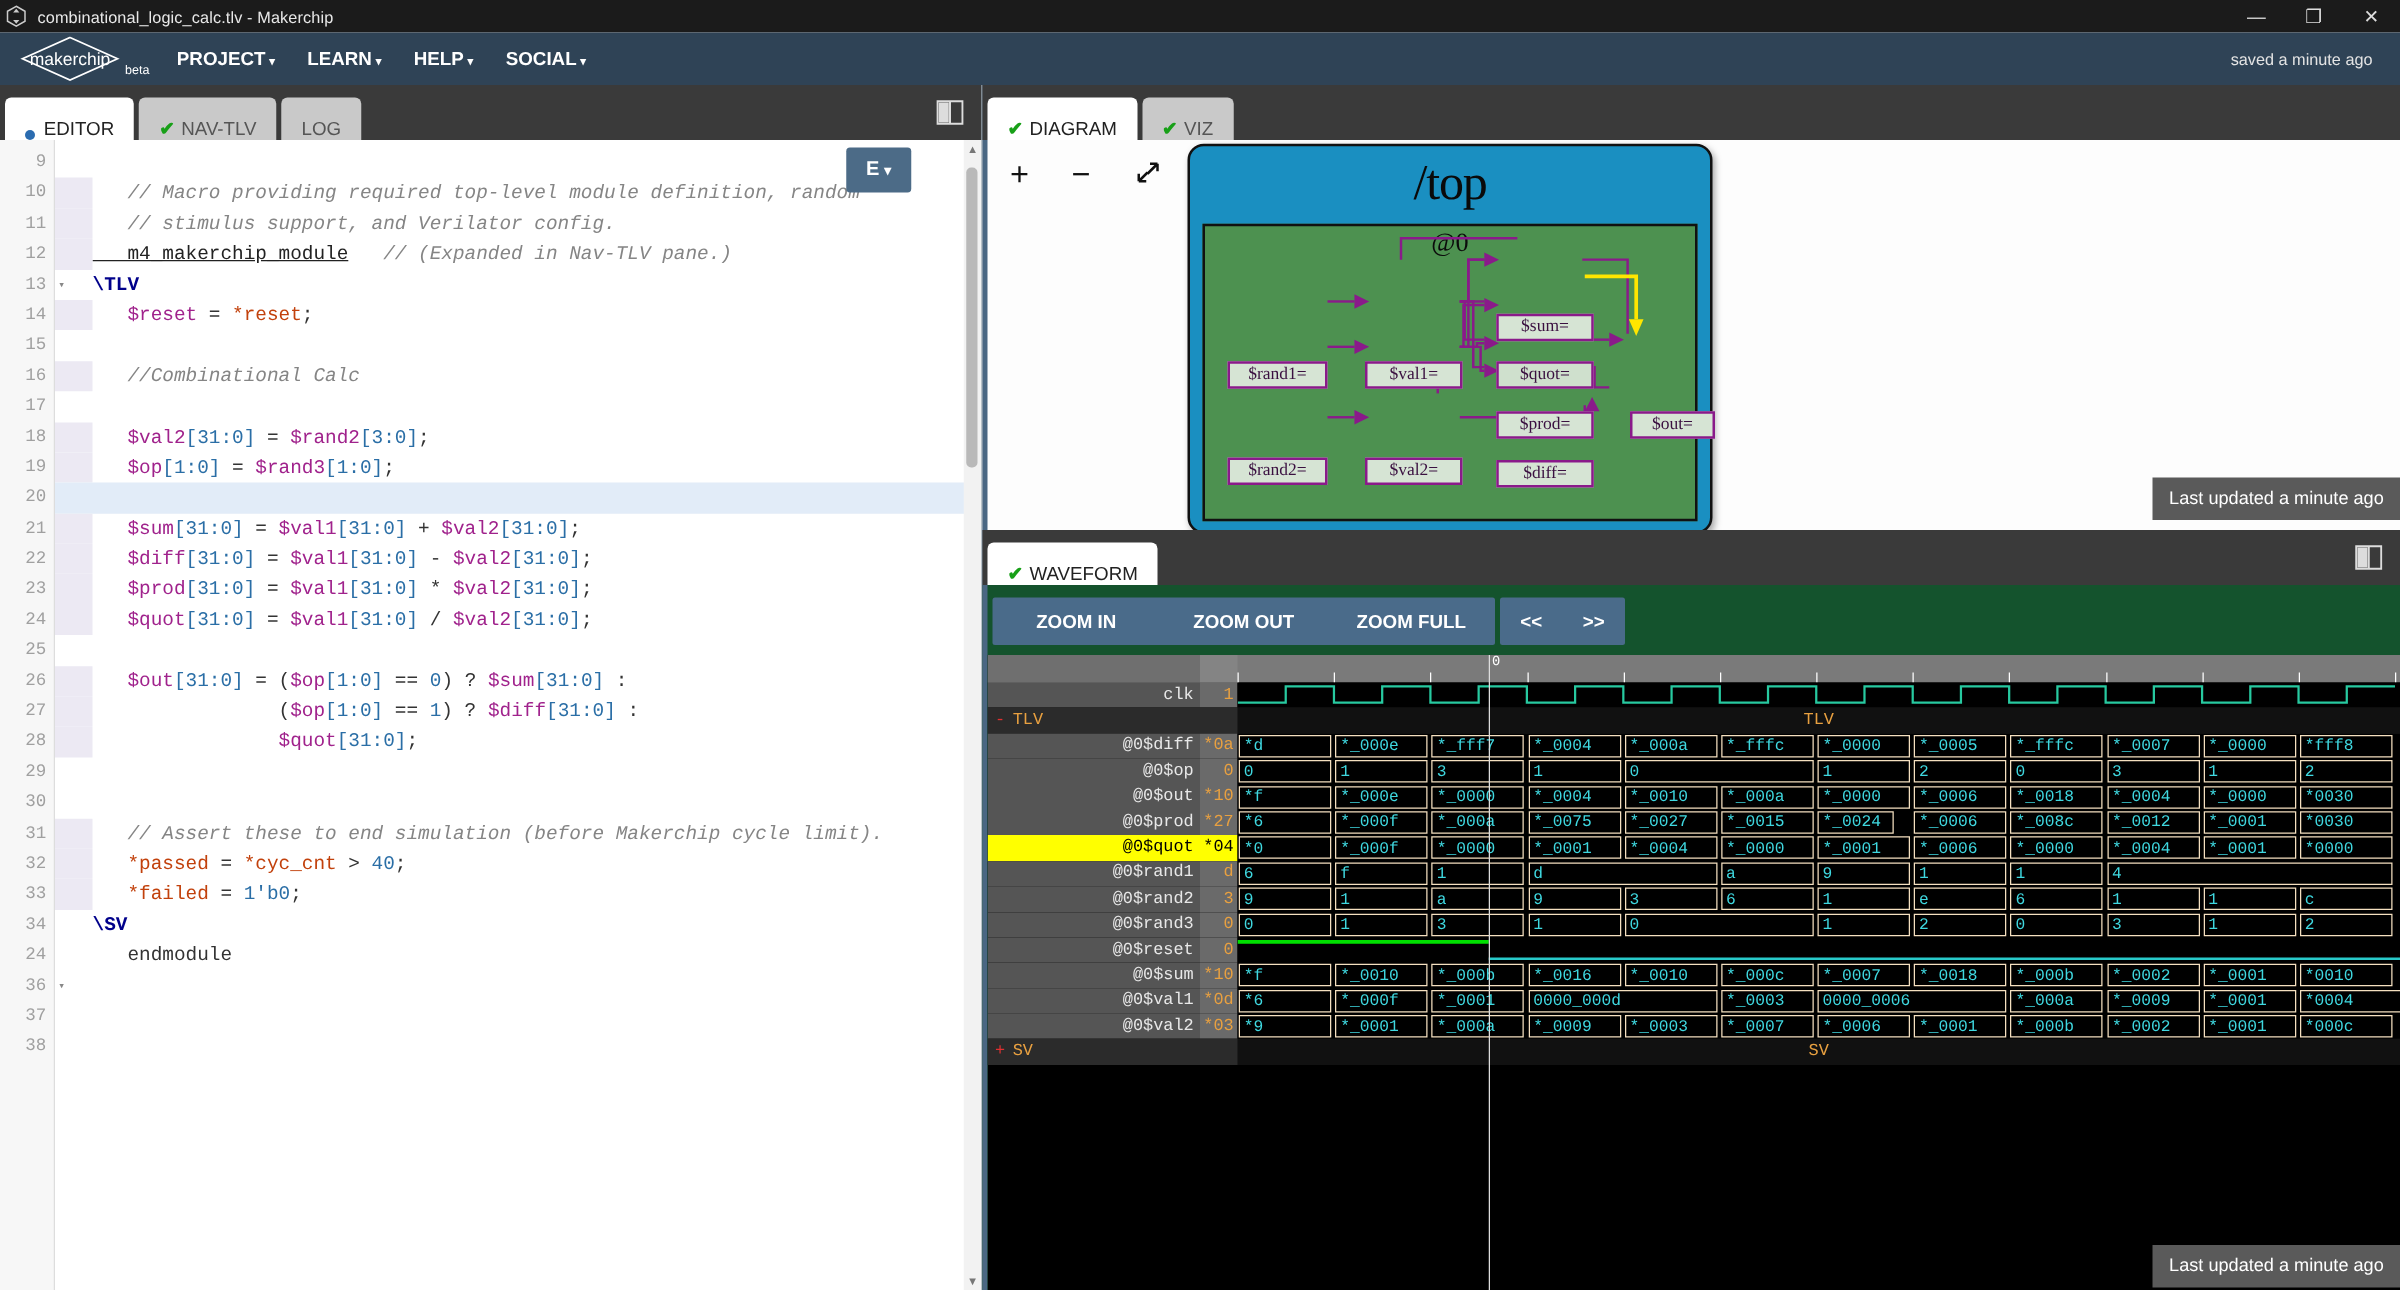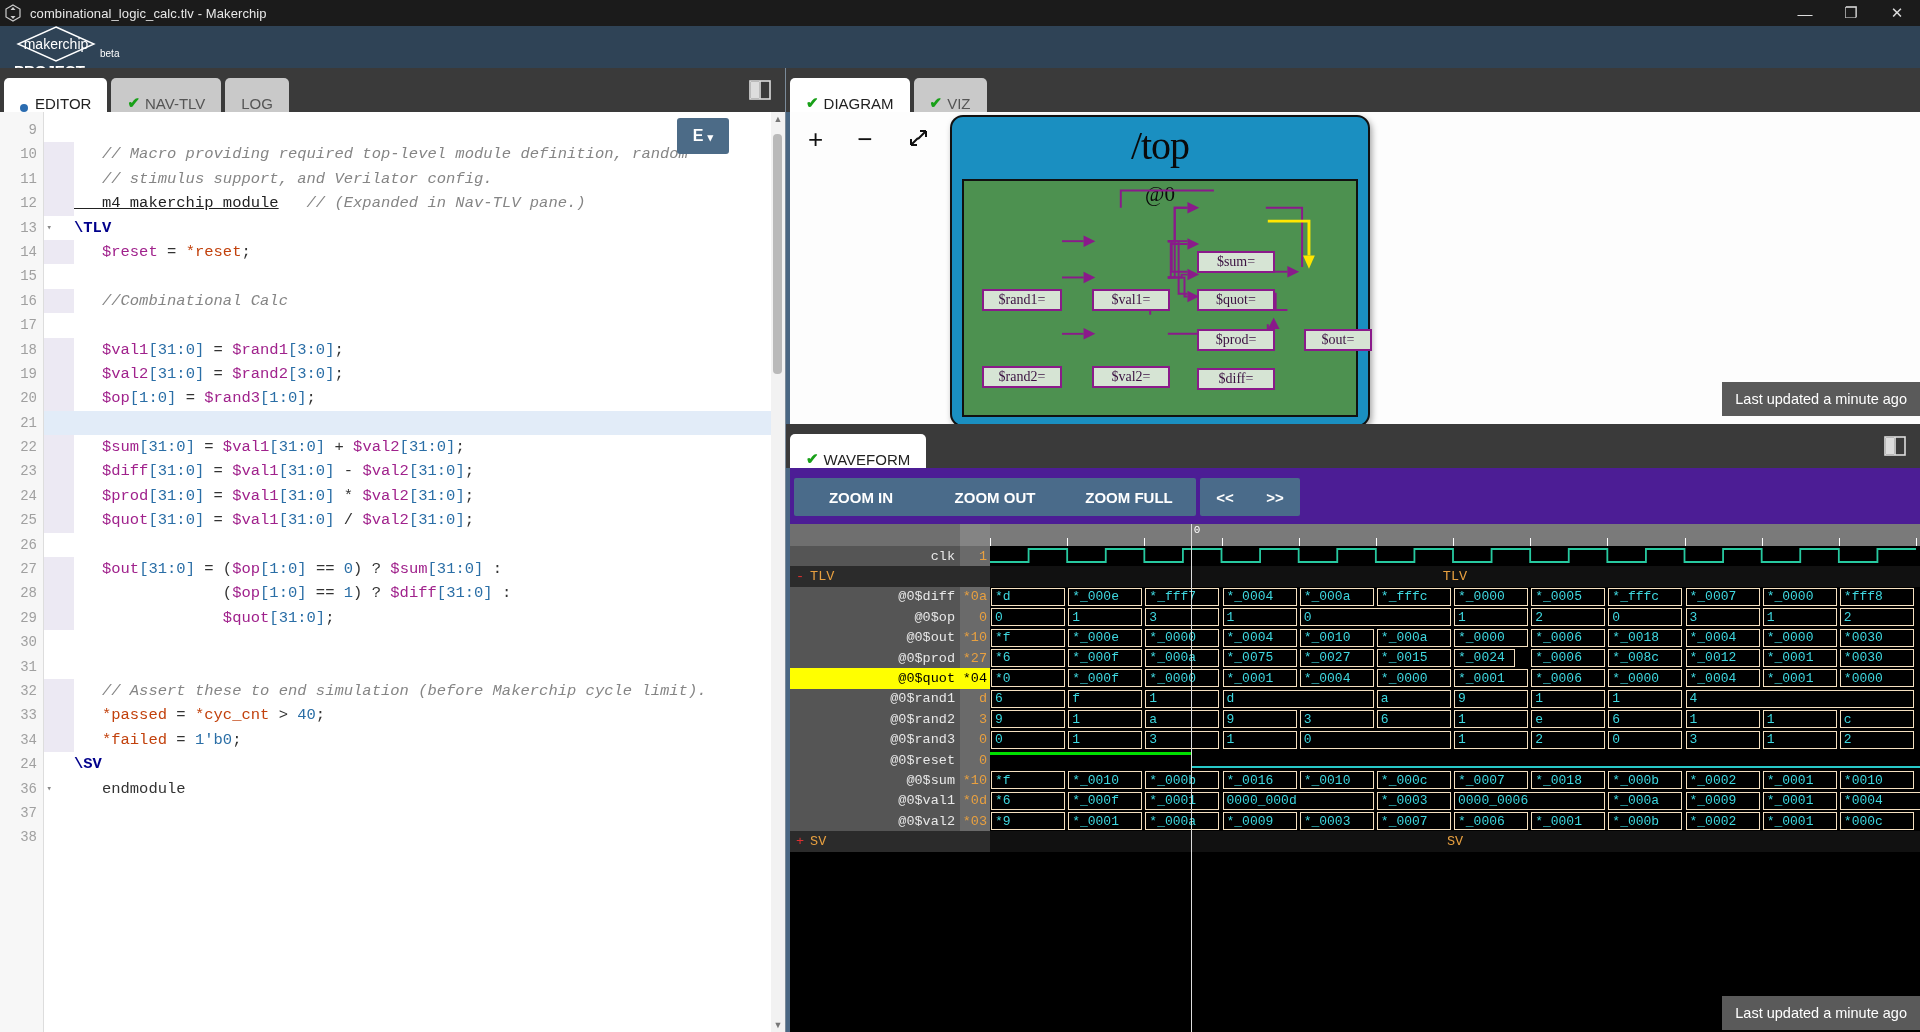--- a/index.html
+++ b/index.html
@@ -11,22 +11,22 @@
   .titlebar { height:26px; background:#1b1b1b; color:#e8e8e8;
     display:flex; align-items:center; font-size:13px; }
   .tb-logo { width:26px; height:26px; display:flex; align-items:center;
     justify-content:center; }
   .tb-title { margin-left:4px; letter-spacing:.1px; }
   .tb-spacer { flex:1; }
   .tb-btn { width:46px; height:26px; display:flex; align-items:center;
     justify-content:center; color:#ddd; font-size:15px; }
 
   
-  .menubar { height:42px; background:#2f4356; display:flex; align-items:flex-start;
-    padding:0 14px; color:#fff;flex-direction:column; }
+  .menubar { height:42px; background:#2f4356; display:flex; align-items:center;
+    padding:0 14px; color:#fff; }
   .brand { display:flex; align-items:flex-end; margin-right:22px; }
   .hex { position:relative; width:84px; height:36px; display:flex;
     align-items:center; justify-content:center; }
   .hex svg { position:absolute; left:0; top:0; }
   .hex span { position:relative; font-size:14px; color:#fff; z-index:2; }
   .beta { font-size:10px; color:#fff; margin-left:2px; margin-bottom:3px; }
   .menu-item { font-size:15px; font-weight:bold; color:#fff; margin-right:26px;
     cursor:pointer; white-space:nowrap; }
   .caret { font-size:9px; margin-left:3px; }
   .saved { margin-left:auto; font-size:13px; color:#e4e4e4; padding-right:8px; }
@@ -106,21 +106,21 @@
   .node { position:absolute; height:22px; background:#d6e4d4;
     border:2px solid #8a1a8a; display:flex; align-items:center;
     justify-content:center; font-family:"Liberation Serif", serif;
     font-size:14px; color:#3a1040; cursor:pointer; }
   .node.hl { background:#cfe0cd; border-color:#8a1a8a; }
   .tooltip { position:absolute; background:#5a5a5a; color:#fff; font-size:14.5px;
     padding:9px 13px; white-space:nowrap; }
 
   
   .wave-section { flex:1; display:flex; flex-direction:column; background:#2f4356; }
-  .wave-body { flex:1; background:#4c1d95; border-left:4px solid #4a6783;
+  .wave-body { flex:1; background:#14532d; border-left:4px solid #4a6783;
     display:flex; flex-direction:column; position:relative; overflow:hidden; }
   .wbar { background:#4a6b8a; display:flex; height:38px; margin:10px 0 0 4px;
     width:402px; border-radius:2px; }
   .wbtn { flex:1; display:flex; align-items:center; justify-content:center;
     color:#fff; font-size:15px; font-weight:bold; cursor:pointer; }
   .wnav { position:absolute; left:410px; top:10px; width:100px; height:38px;
     background:#4a6b8a; border-radius:2px; display:flex; }
   .wgrid { flex:1; background:#000; display:flex; flex-direction:column;
     margin-top:8px; overflow:hidden; position:relative; }
   .ruler { height:22px; background:#7a7a7a; display:flex; position:relative; }
@@ -265,21 +265,20 @@
       <div class="codearea" id="codearea">
           <div class="cline"></div>
           <div class="cline"><span class="indentbar"></span><span class="cm">   // Macro providing required top-level module definition, random</span></div>
           <div class="cline"><span class="indentbar"></span><span class="cm">   // stimulus support, and Verilator config.</span></div>
           <div class="cline"><span class="indentbar"></span><span class="ul">   m4_makerchip_module</span><span class="cm">   // (Expanded in Nav-TLV pane.)</span></div>
           <div class="cline"><span class="kw">\TLV</span></div>
           <div class="cline"><span class="indentbar"></span><span class="sig">   $reset</span><span class="op"> = </span><span class="star">*reset</span><span class="op">;</span></div>
           <div class="cline"></div>
           <div class="cline"><span class="indentbar"></span><span class="cm">   //Combinational Calc</span></div>
           <div class="cline"></div>
-          <div class="cline"><span class="indentbar"></span><span class="sig">   $val1</span><span class="num">[31:0]</span><span class="op"> = </span><span class="sig">$rand1</span><span class="num">[3:0]</span><span class="op">;</span></div>
           <div class="cline"><span class="indentbar"></span><span class="sig">   $val2</span><span class="num">[31:0]</span><span class="op"> = </span><span class="sig">$rand2</span><span class="num">[3:0]</span><span class="op">;</span></div>
           <div class="cline"><span class="indentbar"></span><span class="sig">   $op</span><span class="num">[1:0]</span><span class="op"> = </span><span class="sig">$rand3</span><span class="num">[1:0]</span><span class="op">;</span></div>
           <div class="cline hl"></div>
           <div class="cline"><span class="indentbar"></span><span class="sig">   $sum</span><span class="num">[31:0]</span><span class="op"> = </span><span class="sig">$val1</span><span class="num">[31:0]</span><span class="op"> + </span><span class="sig">$val2</span><span class="num">[31:0]</span><span class="op">;</span></div>
           <div class="cline"><span class="indentbar"></span><span class="sig">   $diff</span><span class="num">[31:0]</span><span class="op"> = </span><span class="sig">$val1</span><span class="num">[31:0]</span><span class="op"> - </span><span class="sig">$val2</span><span class="num">[31:0]</span><span class="op">;</span></div>
           <div class="cline"><span class="indentbar"></span><span class="sig">   $prod</span><span class="num">[31:0]</span><span class="op"> = </span><span class="sig">$val1</span><span class="num">[31:0]</span><span class="op"> * </span><span class="sig">$val2</span><span class="num">[31:0]</span><span class="op">;</span></div>
           <div class="cline"><span class="indentbar"></span><span class="sig">   $quot</span><span class="num">[31:0]</span><span class="op"> = </span><span class="sig">$val1</span><span class="num">[31:0]</span><span class="op"> / </span><span class="sig">$val2</span><span class="num">[31:0]</span><span class="op">;</span></div>
           <div class="cline"></div>
           <div class="cline"><span class="indentbar"></span><span class="sig">   $out</span><span class="num">[31:0]</span><span class="op"> = (</span><span class="sig">$op</span><span class="num">[1:0]</span><span class="op"> == </span><span class="num">0</span><span class="op">) ? </span><span class="sig">$sum</span><span class="num">[31:0]</span><span class="op"> :</span></div>
           <div class="cline"><span class="indentbar"></span><span class="op">                (</span><span class="sig">$op</span><span class="num">[1:0]</span><span class="op"> == </span><span class="num">1</span><span class="op">) ? </span><span class="sig">$diff</span><span class="num">[31:0]</span><span class="op"> :</span></div>

